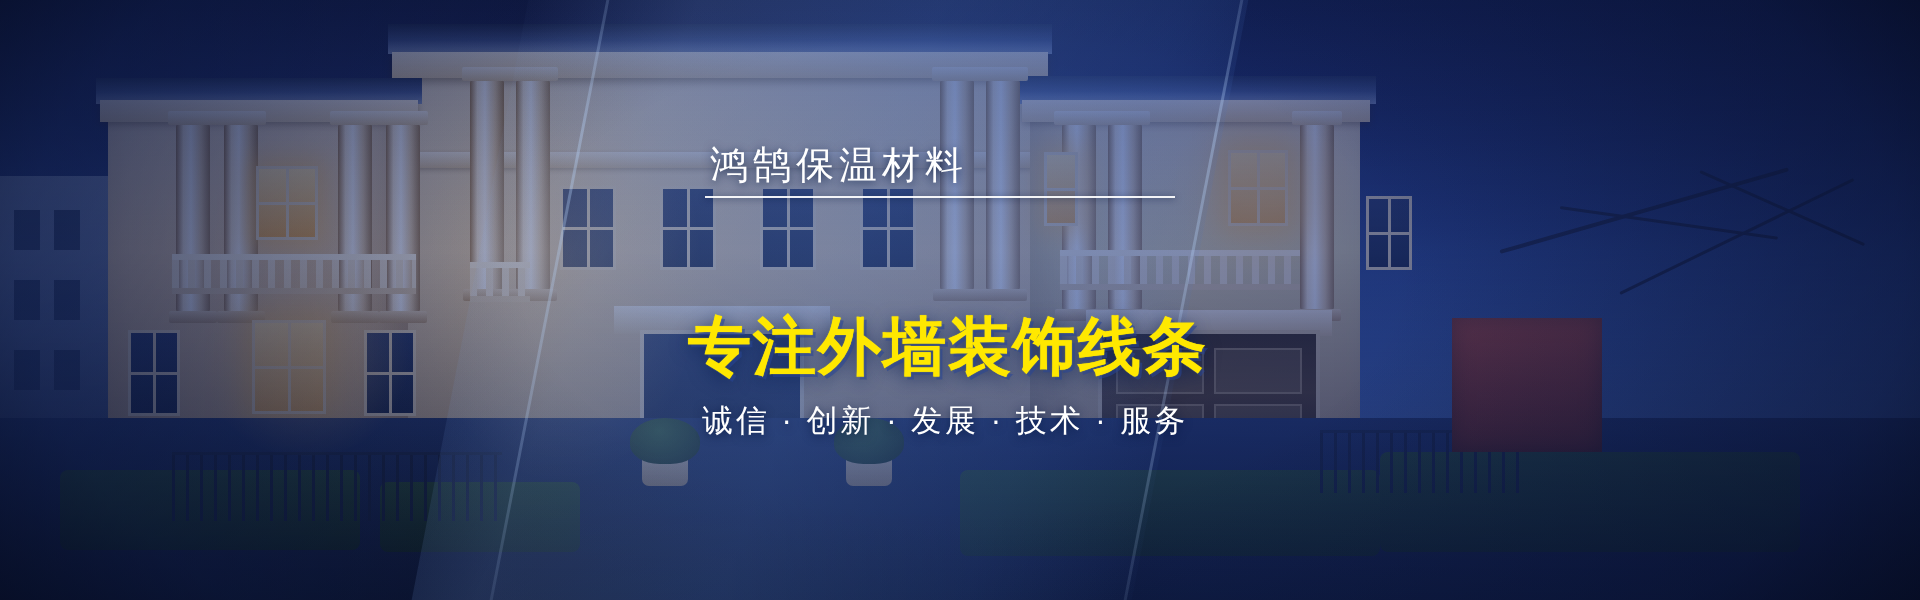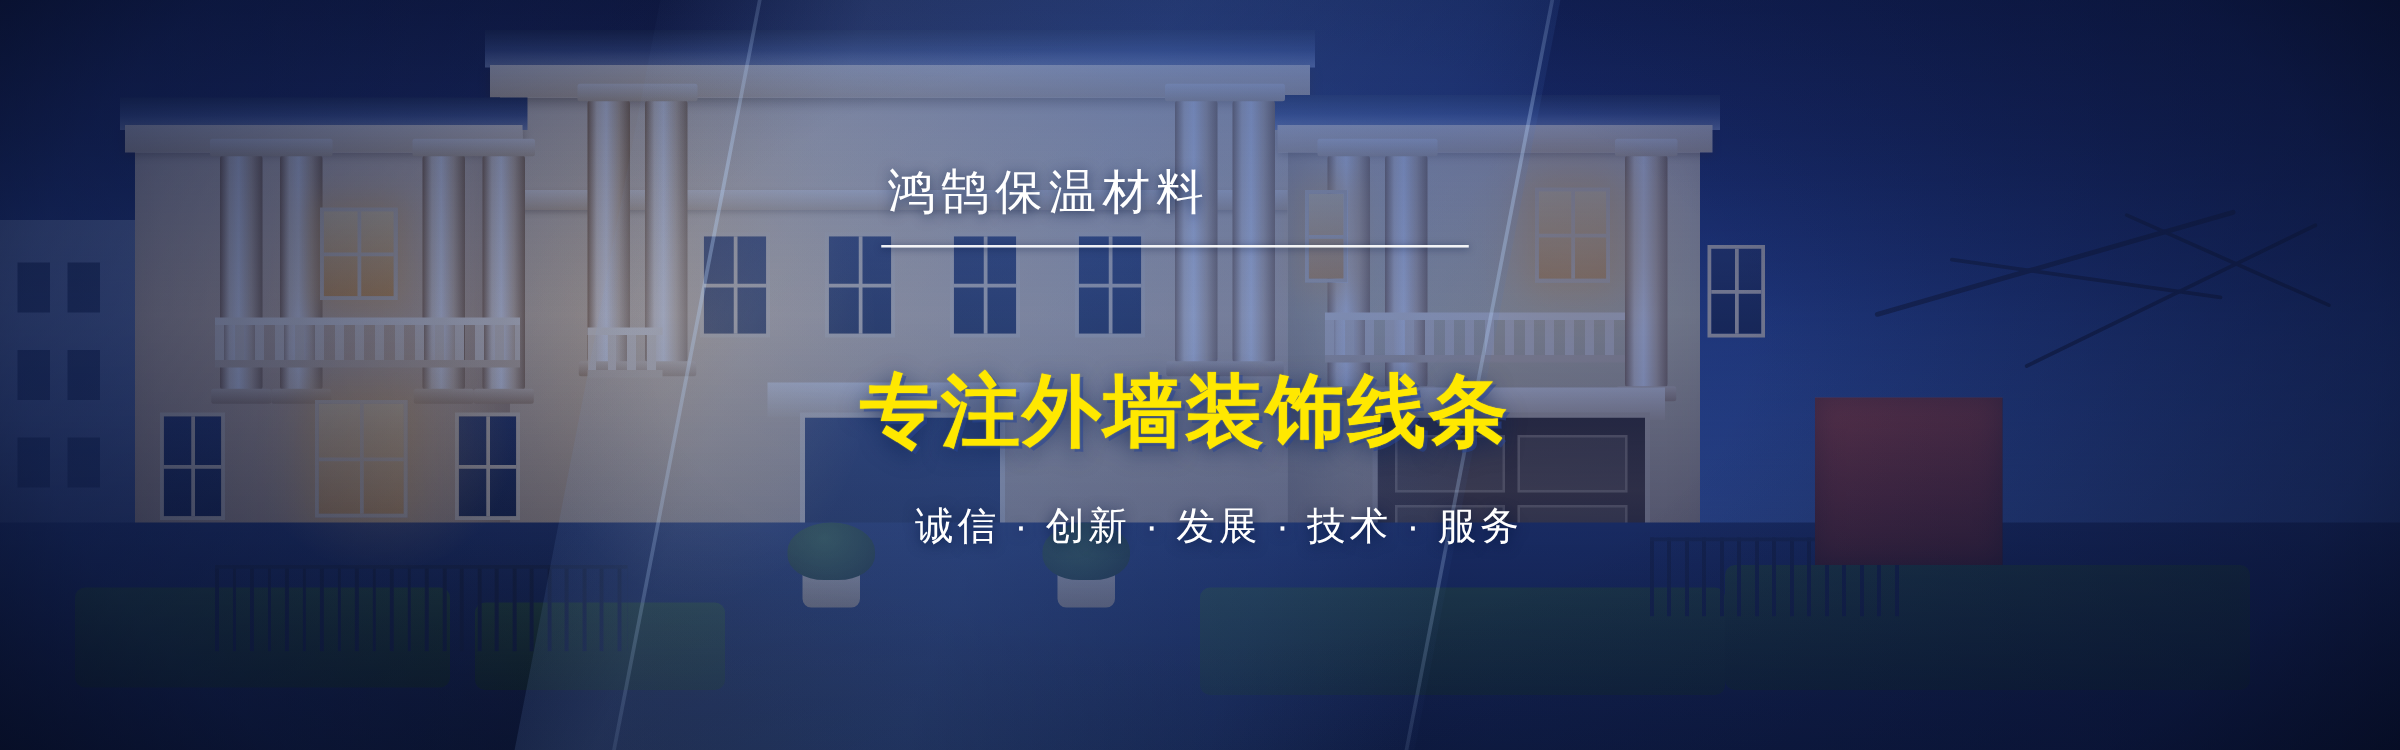--- a/index.html
+++ b/index.html
@@ -280,21 +280,21 @@
   }
 
   
   .textblock {
     position: absolute;
     left: 0; top: 0; width: 1920px; height: 600px;
     pointer-events: none;
   }
   .brand {
     position: absolute;
-    left: 710px; top: 128px;
+    left: 710px; top: 140px;
     font-size: 38px;
     letter-spacing: 5px;
     color: #ffffff;
     font-weight: 400;
     text-shadow: 0 2px 10px rgba(0,20,60,0.75);
     white-space: nowrap;
   }
   .rule {
     position: absolute;
     left: 705px; top: 196px;
@@ -309,24 +309,24 @@
     font-weight: 700;
     color: #ffe800;
     letter-spacing: 2px;
     white-space: nowrap;
     text-shadow:
       0 0 1px #ffe800,
       3px 3px 0 rgba(40,70,150,0.55),
       0 4px 18px rgba(10,30,80,0.75);
   }
   .headline.l1 { top: 222px; }
-  .headline.l2 { top: 286px; }
+  .headline.l2 { top: 304px; }
   .tagline {
     position: absolute;
-    left: 732px; top: 400px;
+    left: 702px; top: 400px;
     font-size: 31px;
     color: #ffffff;
     letter-spacing: 3px;
     white-space: nowrap;
     text-shadow: 0 2px 10px rgba(0,20,60,0.8);
   }
 </style>
 </head>
 <body>
 

